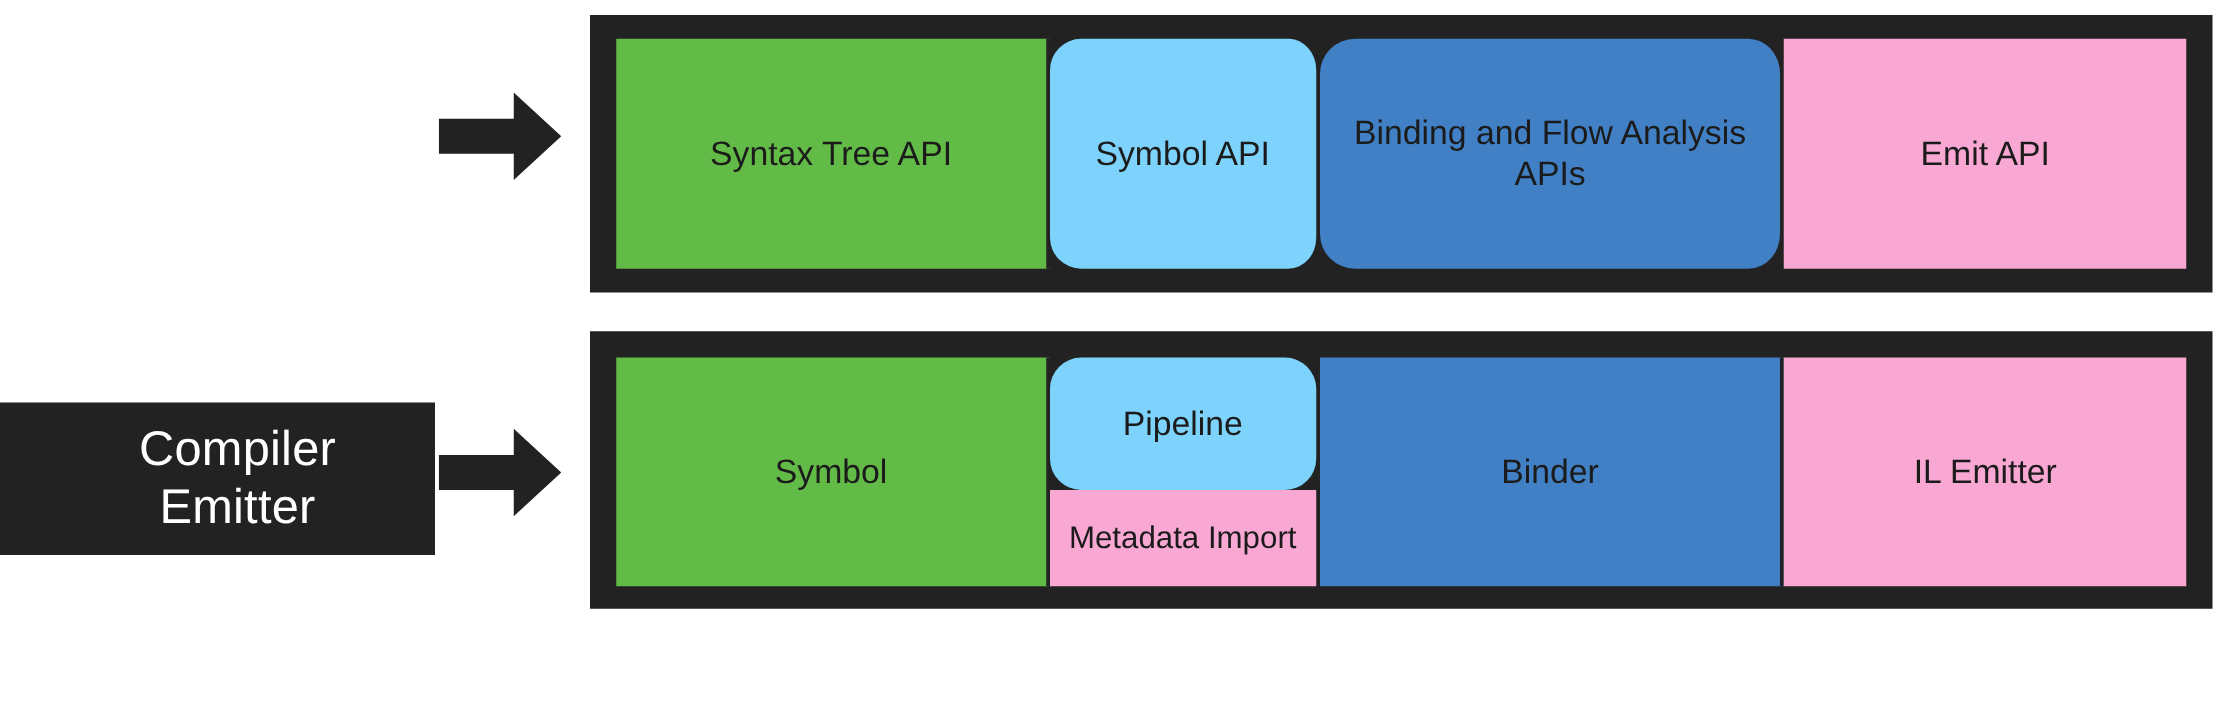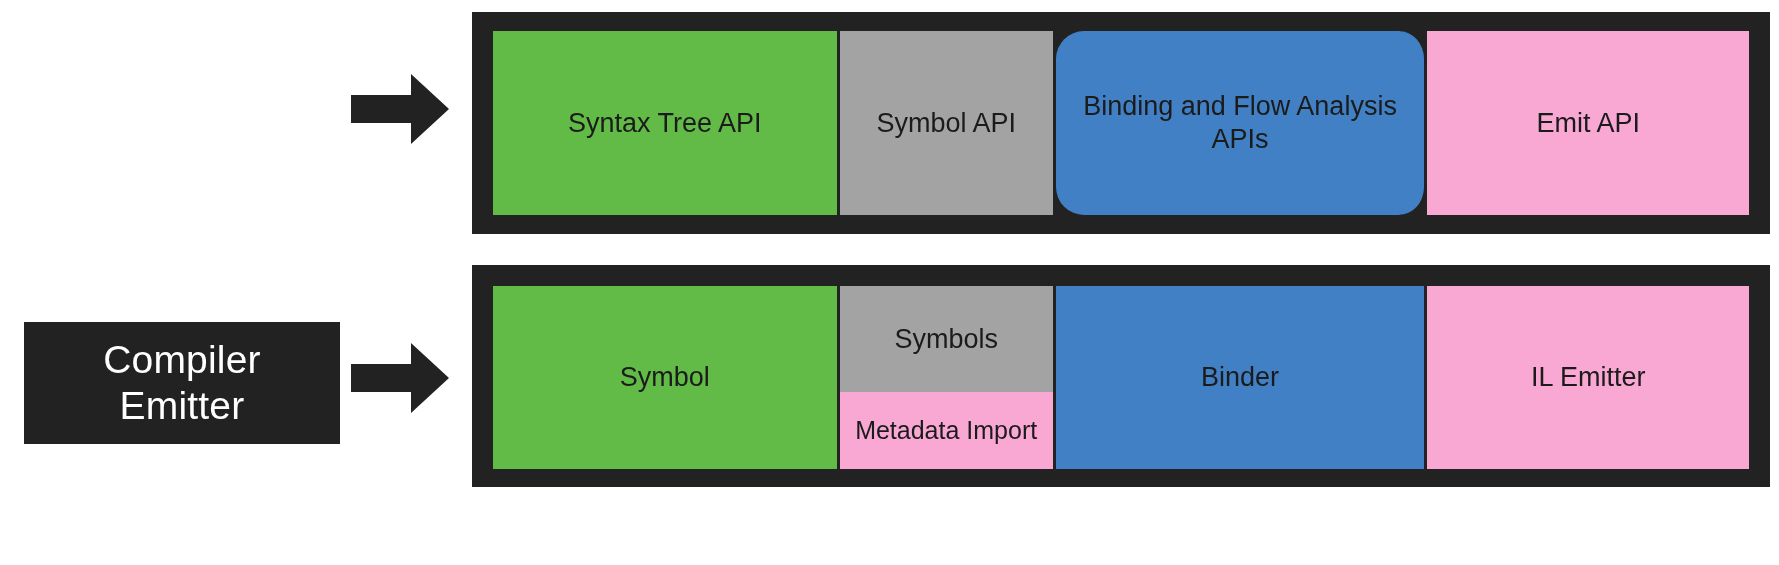--- a/index.html
+++ b/index.html
@@ -41,25 +41,26 @@
   }
 
   #label-api {
     left: 12px;
     top: 47px;
     width: 316px;
     height: 114px;
     font-size: 39px;
   }
   #label-pipeline {
-    left: 24px;
+    left: 0;
     top: 322px;
     width: 316px;
     height: 122px;
     font-size: 39px;
+    padding-left: 32px;
   }
 
   
   .arrow {
     position: absolute;
     width: 98px;
     height: 70px;
   }
   #arrow-api   { left: 351px; top: 74px; }
   #arrow-pipe  { left: 351px; top: 343px; }
@@ -104,21 +105,21 @@
     font-size: 27px;
     line-height: 1.22;
     box-sizing: border-box;
     border-right: 3px solid #222222;
     overflow: hidden;
   }
   .seg:last-child { border-right: none; }
   .seg .seg-text { padding: 0 8px; display: block; }
 
   .seg.green      { background: #62BB46; }
-  .seg.gray       { background: #a3a3a3; color: #1b1b1b; }
+  .seg.gray       { background: #7dd3fc; color: #1b1b1b; border-radius: 25px; }
   .seg.blue       { background: #4180C4; }
   .seg.lightgreen { background: #f9a8d4; }
 
   
   #seg-syntax-tree-api { flex: 0 0 27.6%; }
   #seg-symbol-api      { flex: 0 0 17.2%; }
   #seg-binding-flow    { flex: 0 0 29.6%; border-radius: 28px; }
   #seg-emit-api        { flex: 0 0 25.6%; }
 
   
@@ -181,21 +182,21 @@
 
   <div class="band" id="band-pipeline">
     <div class="band-inner">
 
       <div class="seg green" id="seg-parser">
         <span class="seg-text">Symbol</span>
       </div>
 
       <div id="col-symbols">
         <div class="seg gray" id="seg-symbols">
-          <span class="seg-text">Symbols</span>
+          <span class="seg-text">Pipeline</span>
         </div>
         <div class="seg lightgreen" id="seg-metadata-import">
           <span class="seg-text">Metadata Import</span>
         </div>
       </div>
 
       <div class="seg blue" id="seg-binder">
         <span class="seg-text">Binder</span>
       </div>
 

